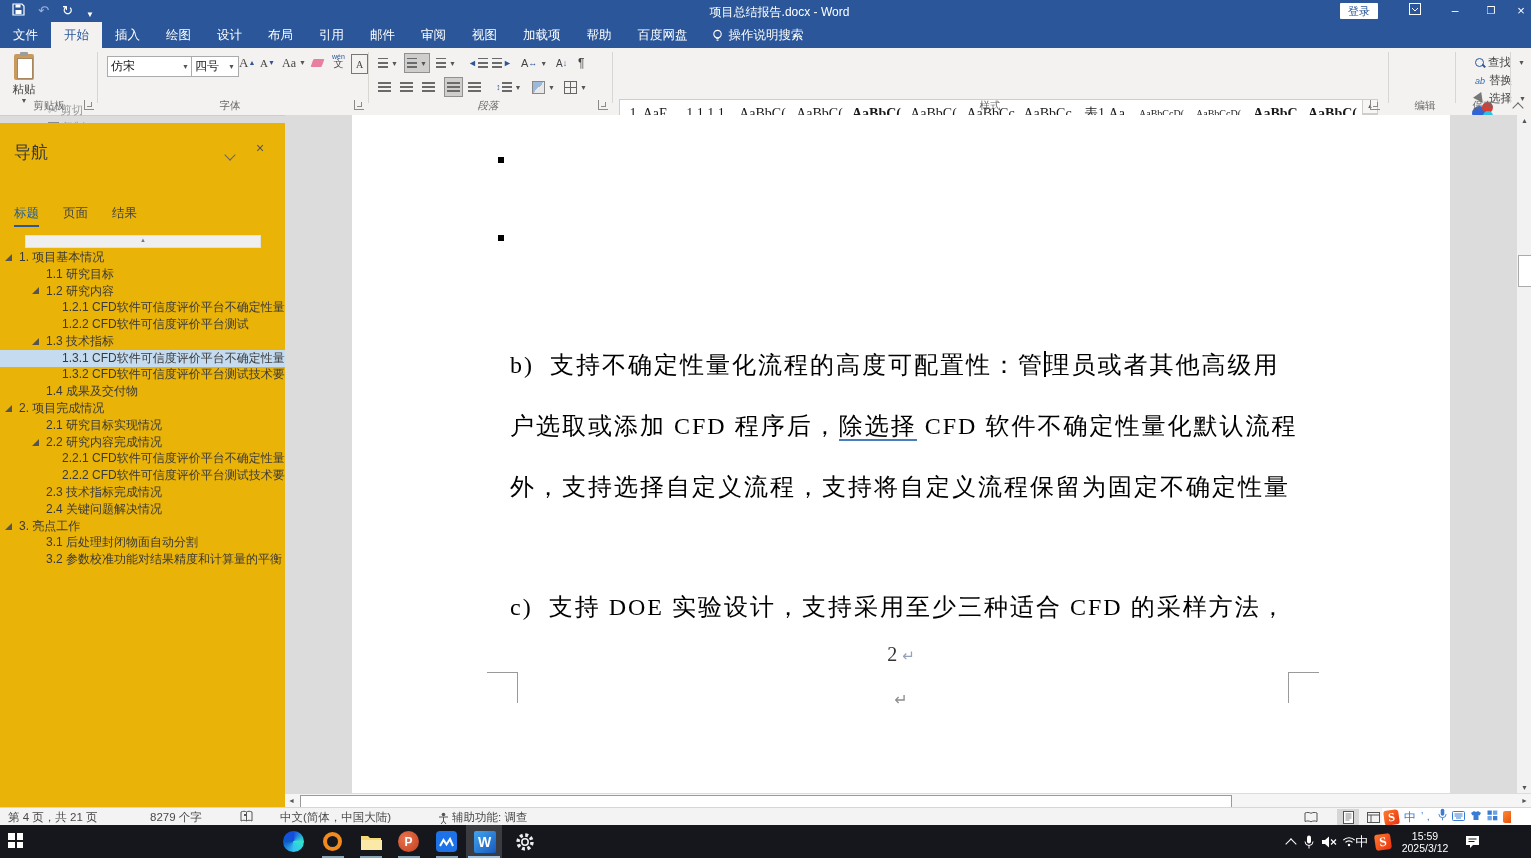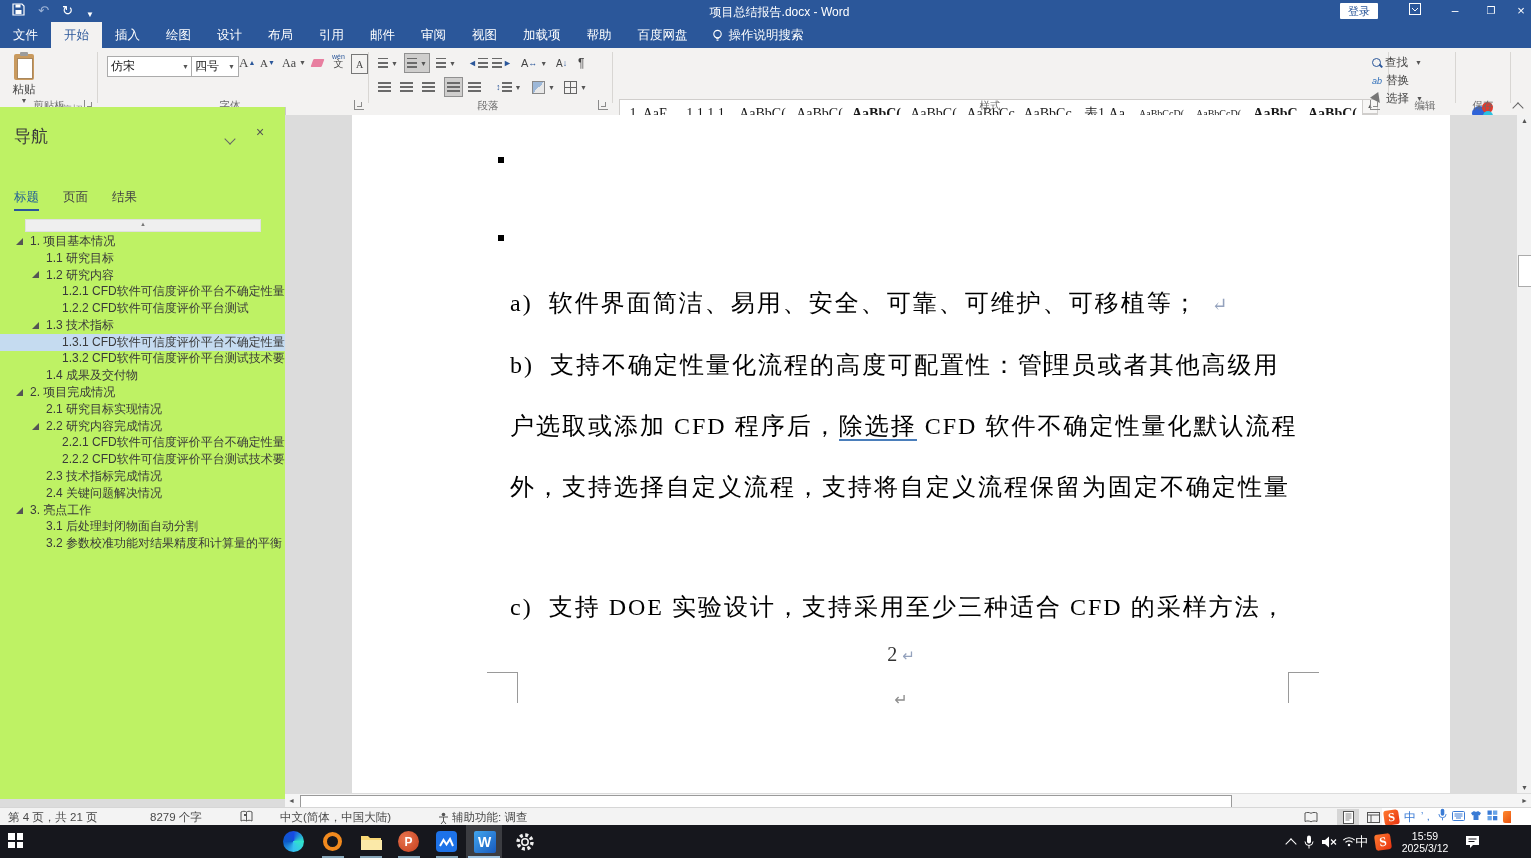--- a/index.html
+++ b/index.html
@@ -42,39 +42,39 @@
   
   #gallery{left:619px;top:51px;width:742px;height:44px;background:#fff;border:1px solid #d0cecc;display:flex;overflow:hidden;}
   .stcard{width:57px;flex:0 0 auto;text-align:center;padding-top:3px;cursor:default;}
   .stprev{font-size:14px;color:#1a1a1a;font-family:"Liberation Serif",serif;height:22px;line-height:22px;white-space:nowrap;overflow:hidden;}
   .stname{font-size:9px;color:#555;white-space:nowrap;overflow:hidden;}
   .stcard.sm .stprev{font-size:10px;}
   .stcard.bold .stprev{font-weight:bold;}
   .galarrows{left:1362px;top:51px;width:16px;height:44px;display:flex;flex-direction:column;}
   .galarrows div{flex:1;border:1px solid #d0cecc;background:#f7f6f5;font-size:6px;color:#555;text-align:center;line-height:13px;}
   
-  .editrow{position:absolute;left:1372px;font-size:11.5px;color:#444;display:flex;align-items:center;gap:4px;white-space:nowrap;}
+  .editrow{position:absolute;left:1475px;font-size:11.5px;color:#444;display:flex;align-items:center;gap:4px;white-space:nowrap;}
   .mag{display:inline-block;width:7px;height:7px;border:1.5px solid #2b579a;border-radius:50%;position:relative;}
   .mag:after{content:"";position:absolute;left:6px;top:6px;width:4px;height:1.5px;background:#2b579a;transform:rotate(45deg);}
   
   #baidubtn{left:1458px;top:52px;width:50px;height:58px;text-align:center;font-size:10.5px;color:#444;line-height:13px;}
   .bcircles{position:relative;width:26px;height:20px;margin:2px auto 3px;}
   .bcircles i{position:absolute;border-radius:50%;}
   
-  #navpane{left:0;top:107px;width:285px;height:692px;background:#bef264;border-right:1px solid #c9c9c9;overflow:hidden;}
+  #navpane{left:0;top:123px;width:285px;height:692px;background:#eab308;border-right:1px solid #c9c9c9;overflow:hidden;}
   #navtitle{left:14px;top:18px;font-size:17px;color:#3b3b3b;}
   .chev{display:inline-block;width:7px;height:7px;border-right:1.3px solid #666;border-bottom:1.3px solid #666;transform:rotate(45deg);}
   #navsearch{left:12px;top:50px;width:259px;height:22px;background:#fff;border:1px solid #ababab;display:flex;align-items:center;}
   #navsearch input{flex:1;border:none;outline:none;font-size:12px;color:#333;padding:0 6px;background:transparent;font-family:inherit;}
   .navtabs{left:14px;top:82px;font-size:12.5px;color:#444;display:flex;gap:24px;}
   .navtab.active{color:#1f5c99;border-bottom:2px solid #2b579a;padding-bottom:3px;}
   #navstrip{left:25px;top:112px;width:234px;height:11px;background:#efefef;border:1px solid #e0e0e0;text-align:center;line-height:9px;font-size:6px;color:#777;}
   #navtree{left:0;top:126px;width:285px;}
   .nrow{height:16.8px;display:flex;align-items:center;font-size:12px;color:#3a3a3a;white-space:nowrap;overflow:hidden;padding-right:6px;}
-  .nrow.lv1{padding-left:30px;} .nrow.lv2{padding-left:46px;} .nrow.lv3{padding-left:62px;}
+  .nrow.lv1{padding-left:19px;} .nrow.lv2{padding-left:46px;} .nrow.lv3{padding-left:62px;}
   .nrow .tri{display:none;}
   .nrow.exp .tri{display:inline-block;width:0;height:0;border-left:7px solid transparent;border-bottom:7px solid #555;margin-left:-14px;margin-right:7px;}
   .nrow.sel{background:#c5dbf0;}
   
   #canvas{left:285px;top:115px;width:1231px;height:678px;background:#dcdcdc;overflow:hidden;}
   #page{position:absolute;left:67px;top:0;width:1098px;height:678px;background:#fff;}
   .hmark{position:absolute;width:6px;height:6px;background:#000;}
   .dline{position:absolute;left:158px;white-space:pre;color:#000;
          font-family:"Liberation Serif","DejaVu Serif",serif;letter-spacing:2px;font-size:24px;}
   .dh1{font-size:27px;font-weight:bold;letter-spacing:1px;}
@@ -338,21 +338,21 @@
       </div>
     <div class="tbtn" style="left:496px;top:30px;font-size:9px;color:#2b579a;">↕<span class="ic-lines sm" style="margin-left:1px;"></span><span class="dd">▼</span></div>
     <div class="tbtn" style="left:532px;top:30px;">
         <span style="display:inline-block;width:11px;height:11px;background:linear-gradient(135deg,#9db8d8 50%,#e8e8e8 50%);border:1px solid #888;"></span>
         <span class="dd">▼</span>
       </div>
     <div class="tbtn" style="left:564px;top:30px;">
         <span style="display:inline-block;width:11px;height:11px;border:1px solid #666;background:linear-gradient(#666,#666) center/100% 1px no-repeat,linear-gradient(#666,#666) center/1px 100% no-repeat;"></span>
         <span class="dd">▼</span>
       </div>
-    <div class="glabel" style="left:448px;width:80px;">段落</div>
+    <div class="glabel" style="left:448px;width:80px;font-style:italic;">段落</div>
     <div class="launcher" style="left:598px;"></div>
     <div class="gsep" style="left:612px;"></div>
 
     <div id="gallery" class="ab">
       <div style="display:flex;">
 
           <div class="stcard">
             <div class="stprev">1. AaE</div>
             <div class="stname">- Numbe...</div>
           </div>
@@ -566,21 +566,20 @@
         </div>
       </div>
   </div>
 
   <div id="canvas" class="ab">
     <div id="page">
       <div class="hmark" style="left:146px;top:42px;"></div>
 
       <div class="hmark" style="left:146px;top:120px;"></div>
 
-      <div class="dline" style="top:172px;"><span>a)  软件界面简洁、易用、安全、可靠、可维护、可移植等； </span><span class="pil">↵</span></div>
 
       <div class="dline" style="top:234px;"><span>b)  支持不确定性量化流程的高度可配置性：管</span><span class="caret"></span><span>理员或者其他高级用</span></div>
 
       <div class="dline" style="top:295px;"><span>户选取或添加 CFD 程序后，</span><span class="gunder">除选择</span><span> CFD 软件不确定性量化默认流程</span></div>
 
       <div class="dline" style="top:356px;"><span>外，支持选择自定义流程，支持将自定义流程保留为固定不确定性量</span></div>
 
 
       <div class="dline" style="top:476px;"><span>c)  支持 DOE 实验设计，支持采用至少三种适合 CFD 的采样方法，</span></div>
 

